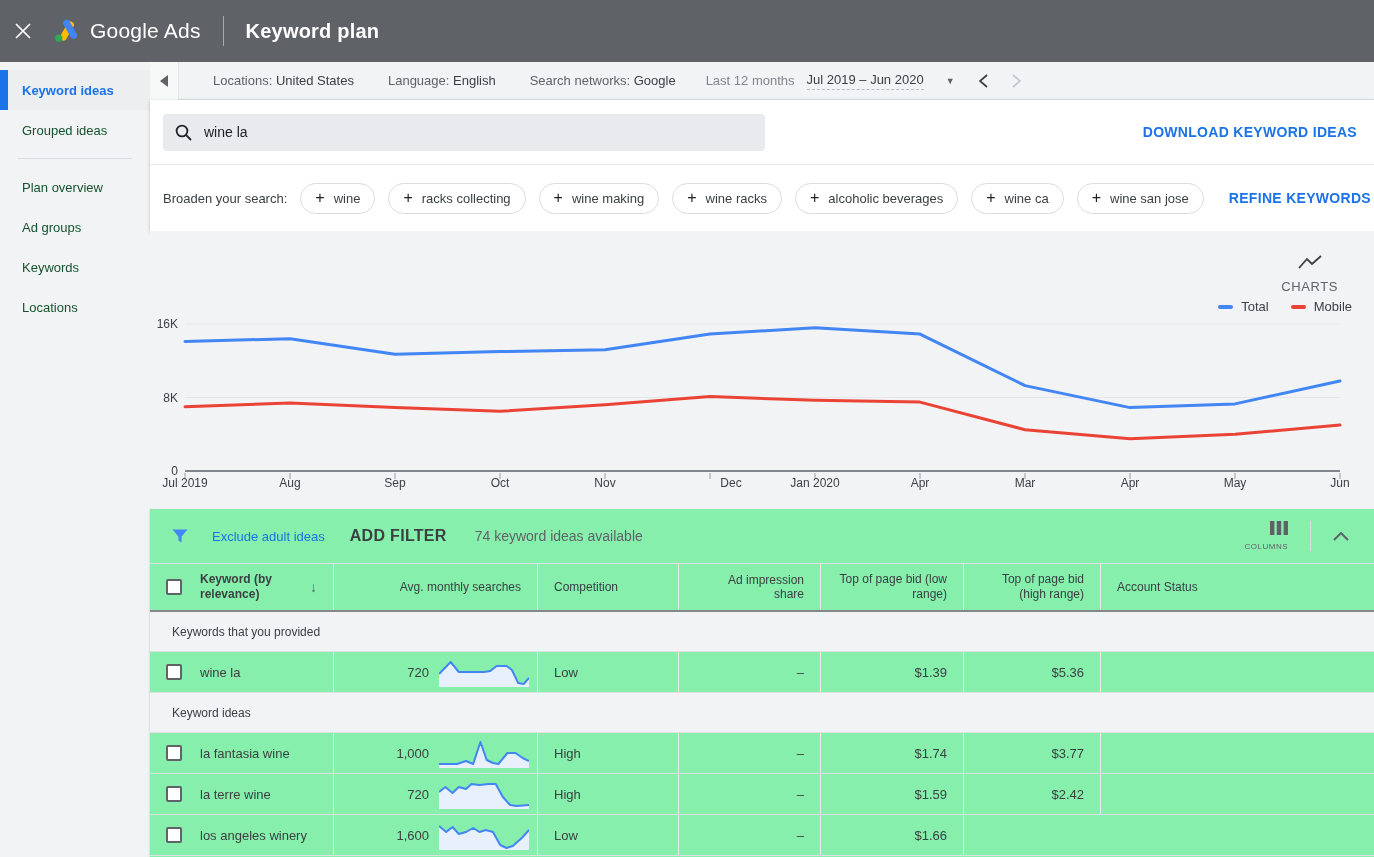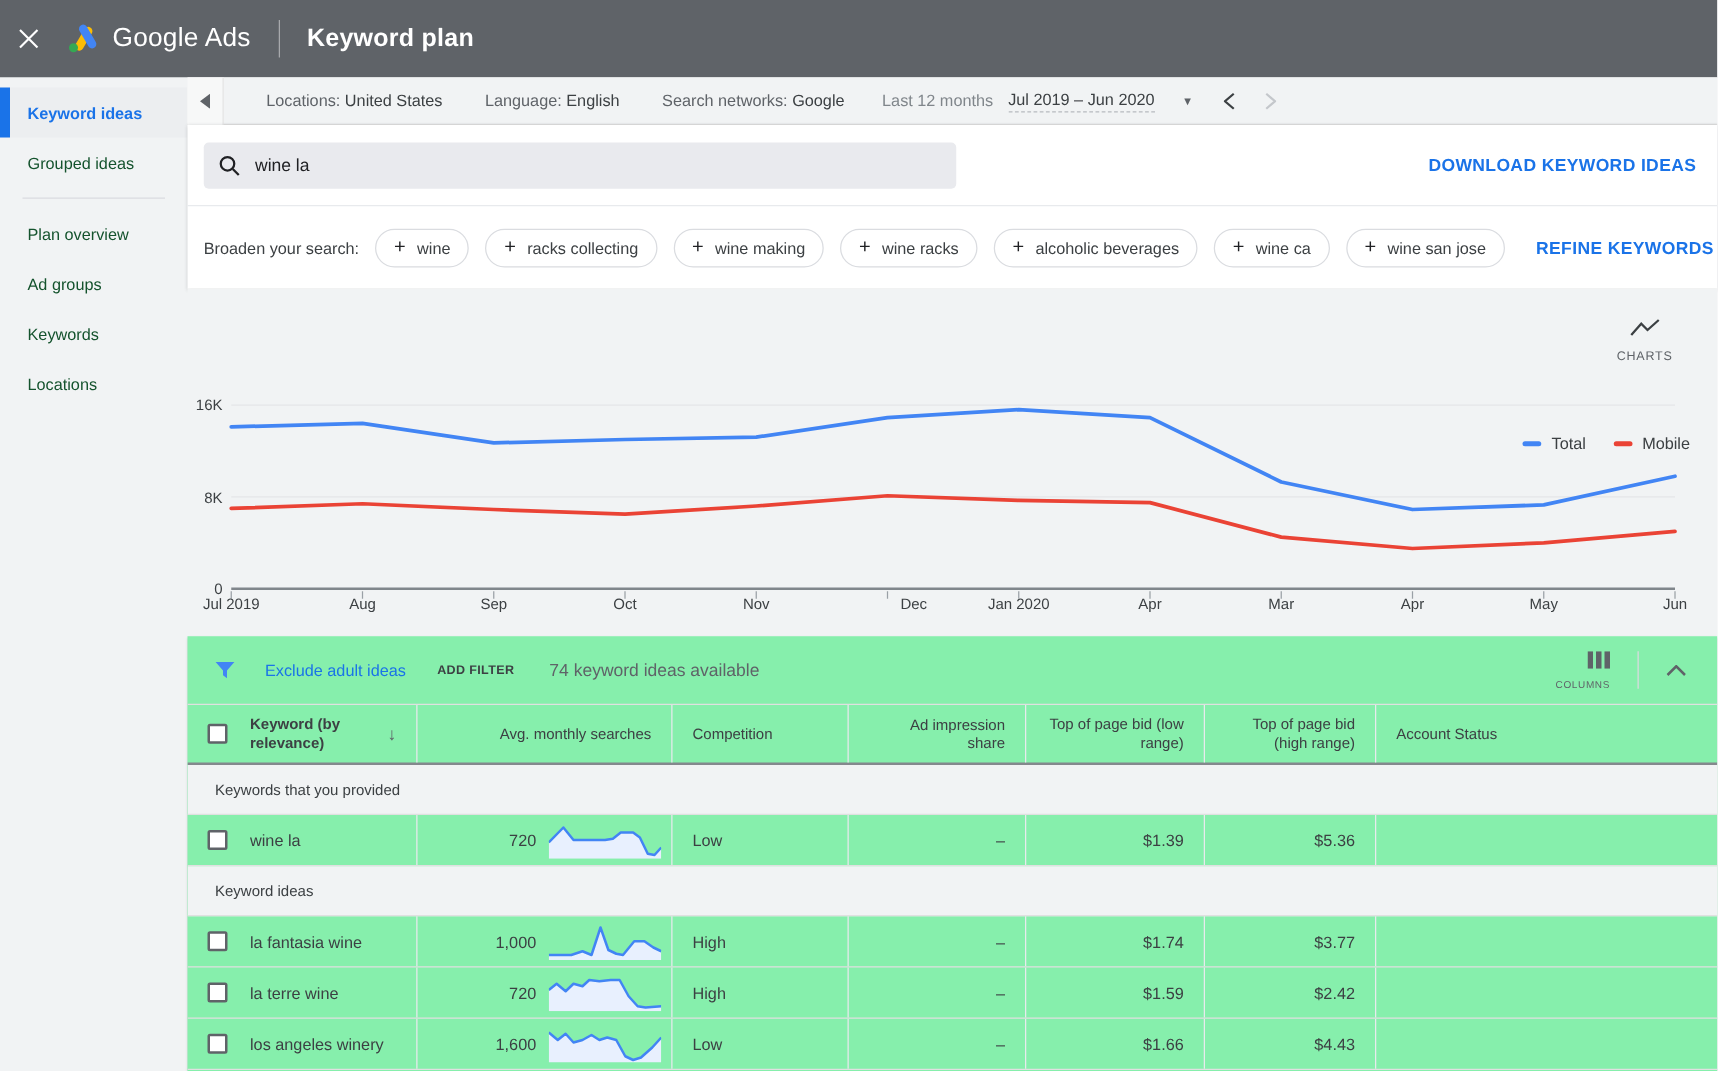--- a/index.html
+++ b/index.html
@@ -52,36 +52,36 @@
   .chipsrow { height:66px; display:flex; align-items:center; padding:0 3px 0 13px; }
   .broaden-label { font-size:13px; color:#3c4043; margin-right:13px; white-space:nowrap; }
   .chip { display:flex; align-items:center; height:31px; padding:0 14px; margin-right:13px;
           border:1px solid #dadce0; border-radius:16px; background:#fff; cursor:pointer; white-space:nowrap; }
   .chip .plus { font-size:16px; color:#202124; margin-right:9px; font-weight:400; }
   .chip .clabel { font-size:13px; color:#3c4043; }
 
   
   .chartpanel { position:relative; height:278px; background:#f1f3f4; }
   .charts-toggle { position:absolute; top:24px; right:36px; text-align:center; cursor:pointer; }
-  .charts-toggle .cap { font-size:10px; color:#5f6368; letter-spacing:.6px; margin-top:4px; }
-  .legend { position:absolute; top:68px; right:22px; display:flex; align-items:center; font-size:13px; color:#3c4043;margin-top:48px; }
+  .charts-toggle .cap { font-size:13px; color:#5f6368; letter-spacing:.6px; margin-top:4px; }
+  .legend { position:absolute; top:68px; right:22px; display:flex; align-items:center; font-size:13px; color:#3c4043; }
   .legend .dash { width:15px; height:4px; border-radius:2px; margin:0 8px 0 22px; display:inline-block; }
   .legend-item { display:flex; align-items:center; cursor:pointer; }
   .ylab { position:absolute; font-size:12px; color:#3c4043; right:1196px; width:40px; text-align:right; }
   .plotwrap { position:absolute; left:35px; top:93px; width:1155px; height:147px; }
   .plotwrap svg { overflow:visible; }
   .month-labels { position:absolute; left:35px; top:245px; width:1155px; height:16px; }
   .month-labels span { position:absolute; transform:translateX(-50%); font-size:12px; color:#3c4043; white-space:nowrap; }
 
   
   .tablecard { position:relative; background:#86efac; height:441px; box-shadow:0 1px 2px rgba(60,64,67,.3); overflow:hidden; }
   .filterbar { height:55px; display:flex; align-items:center; padding:0 17px 0 22px; border-bottom:1px solid #e0e0e0; }
   .filterbar .funnel { margin-right:24px; display:flex; }
   .excl-link { color:#1a73e8; font-size:13px; cursor:pointer; margin-right:25px; white-space:nowrap; }
-  .addfilter { color:#3c4043; font-size:10px; font-weight:700; letter-spacing:.3px; cursor:pointer; margin-right:28px; }
+  .addfilter { color:#3c4043; font-size:16px; font-weight:700; letter-spacing:.3px; cursor:pointer; margin-right:28px; }
   .count-text { color:#5f6368; font-size:14px; }
   .colbtn { margin-left:auto; text-align:right; cursor:pointer; }
   .colbtn .cap { font-size:8px; color:#5f6368; letter-spacing:.5px; margin-top:3px; }
   .fb-div { width:1px; height:30px; background:#dadce0; margin:0 22px; }
   .collapse-up { cursor:pointer; display:flex; padding-right:8px; }
 
   .tgrid { display:grid; grid-template-columns:183px 204px 141px 142px 143px 137px 274px; }
   .thead { height:48px; border-bottom:2px solid #84888d; }
   .th { display:flex; align-items:center; font-size:12px; color:#3c4043; padding:0 16px; border-left:1px solid #e8eaed; cursor:pointer; }
   .th:first-child { border-left:none; }
@@ -450,23 +450,20 @@
         </div>
         <div class="td">
             <span>Low</span>
           </div>
         <div class="td right">
             <span>–</span>
           </div>
         <div class="td right">
             <span>$1.66</span>
           </div>
-        <div class="td right">
-            <span>$4.43</span>
-          </div>
         <div class="td">
             <span></span>
           </div>
       </div>
 
     </div>
   </div>
 </div>
 
 </body></html>

